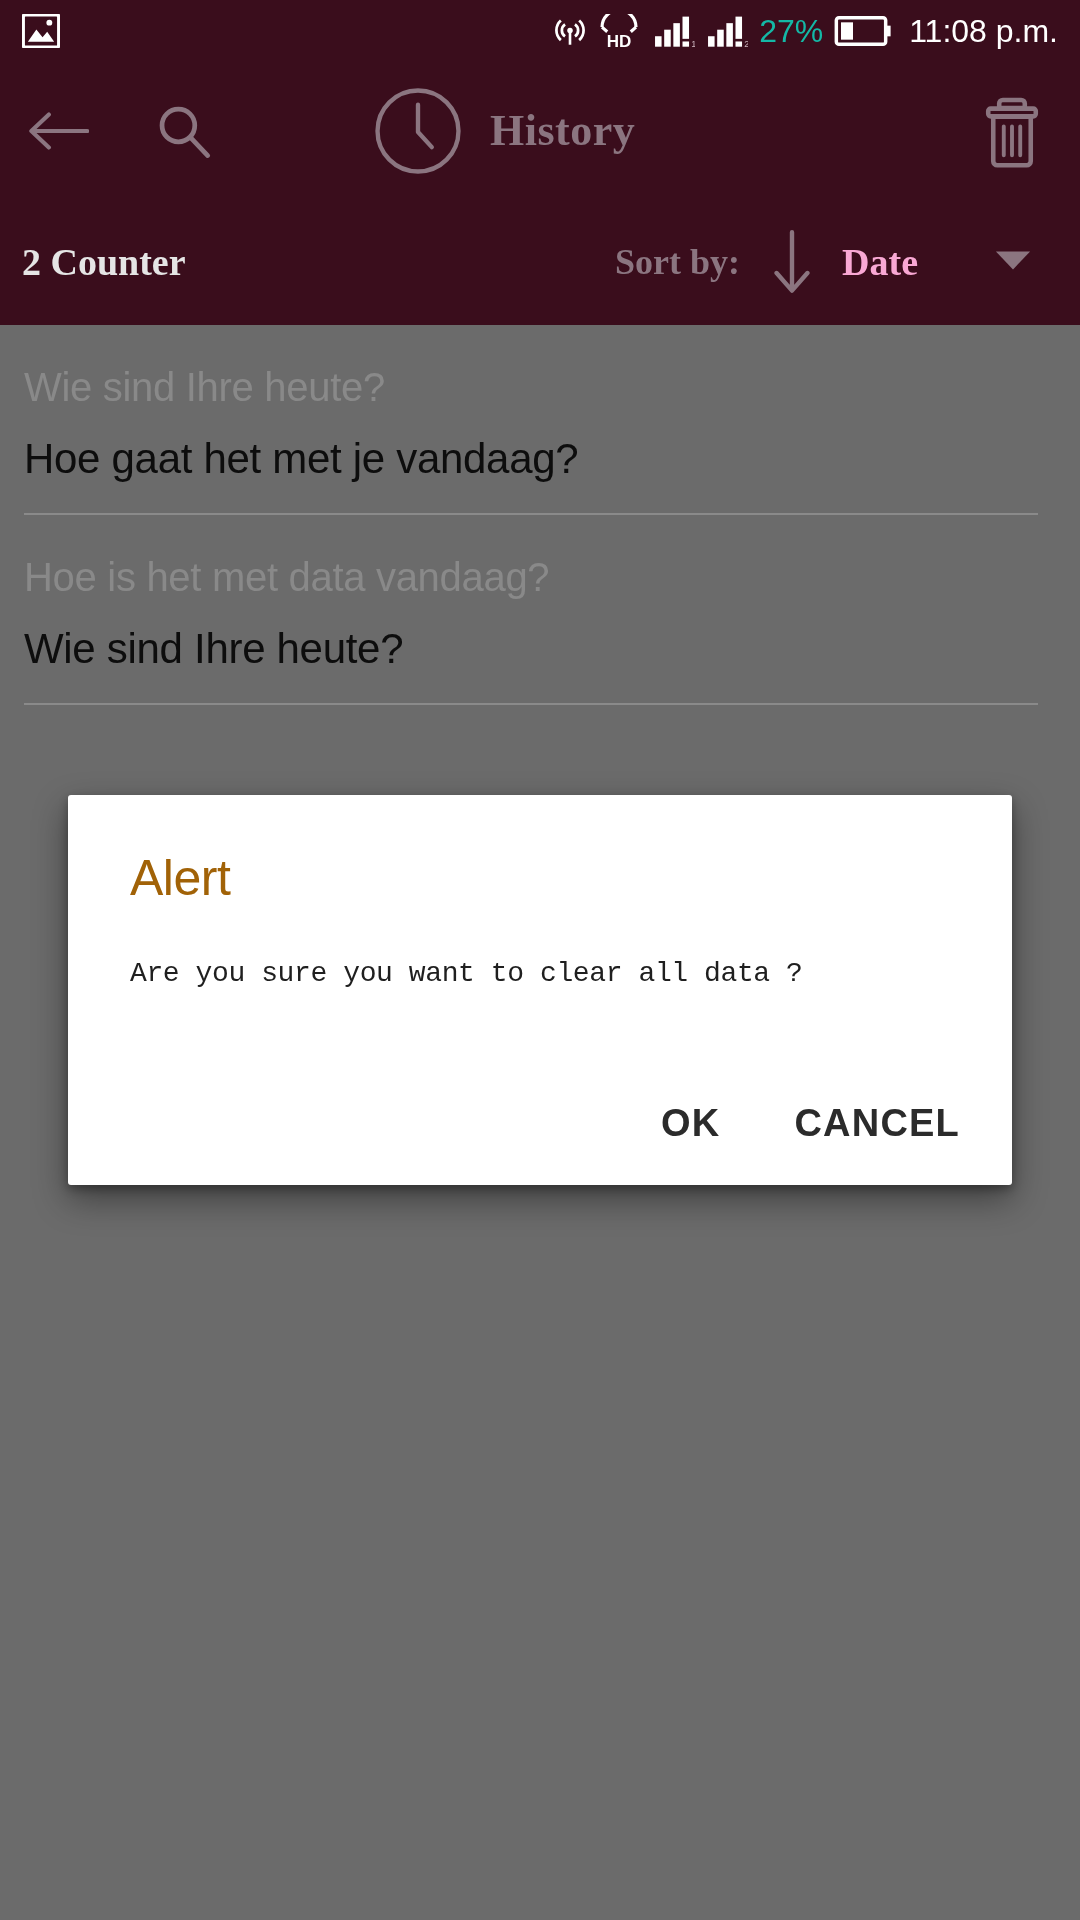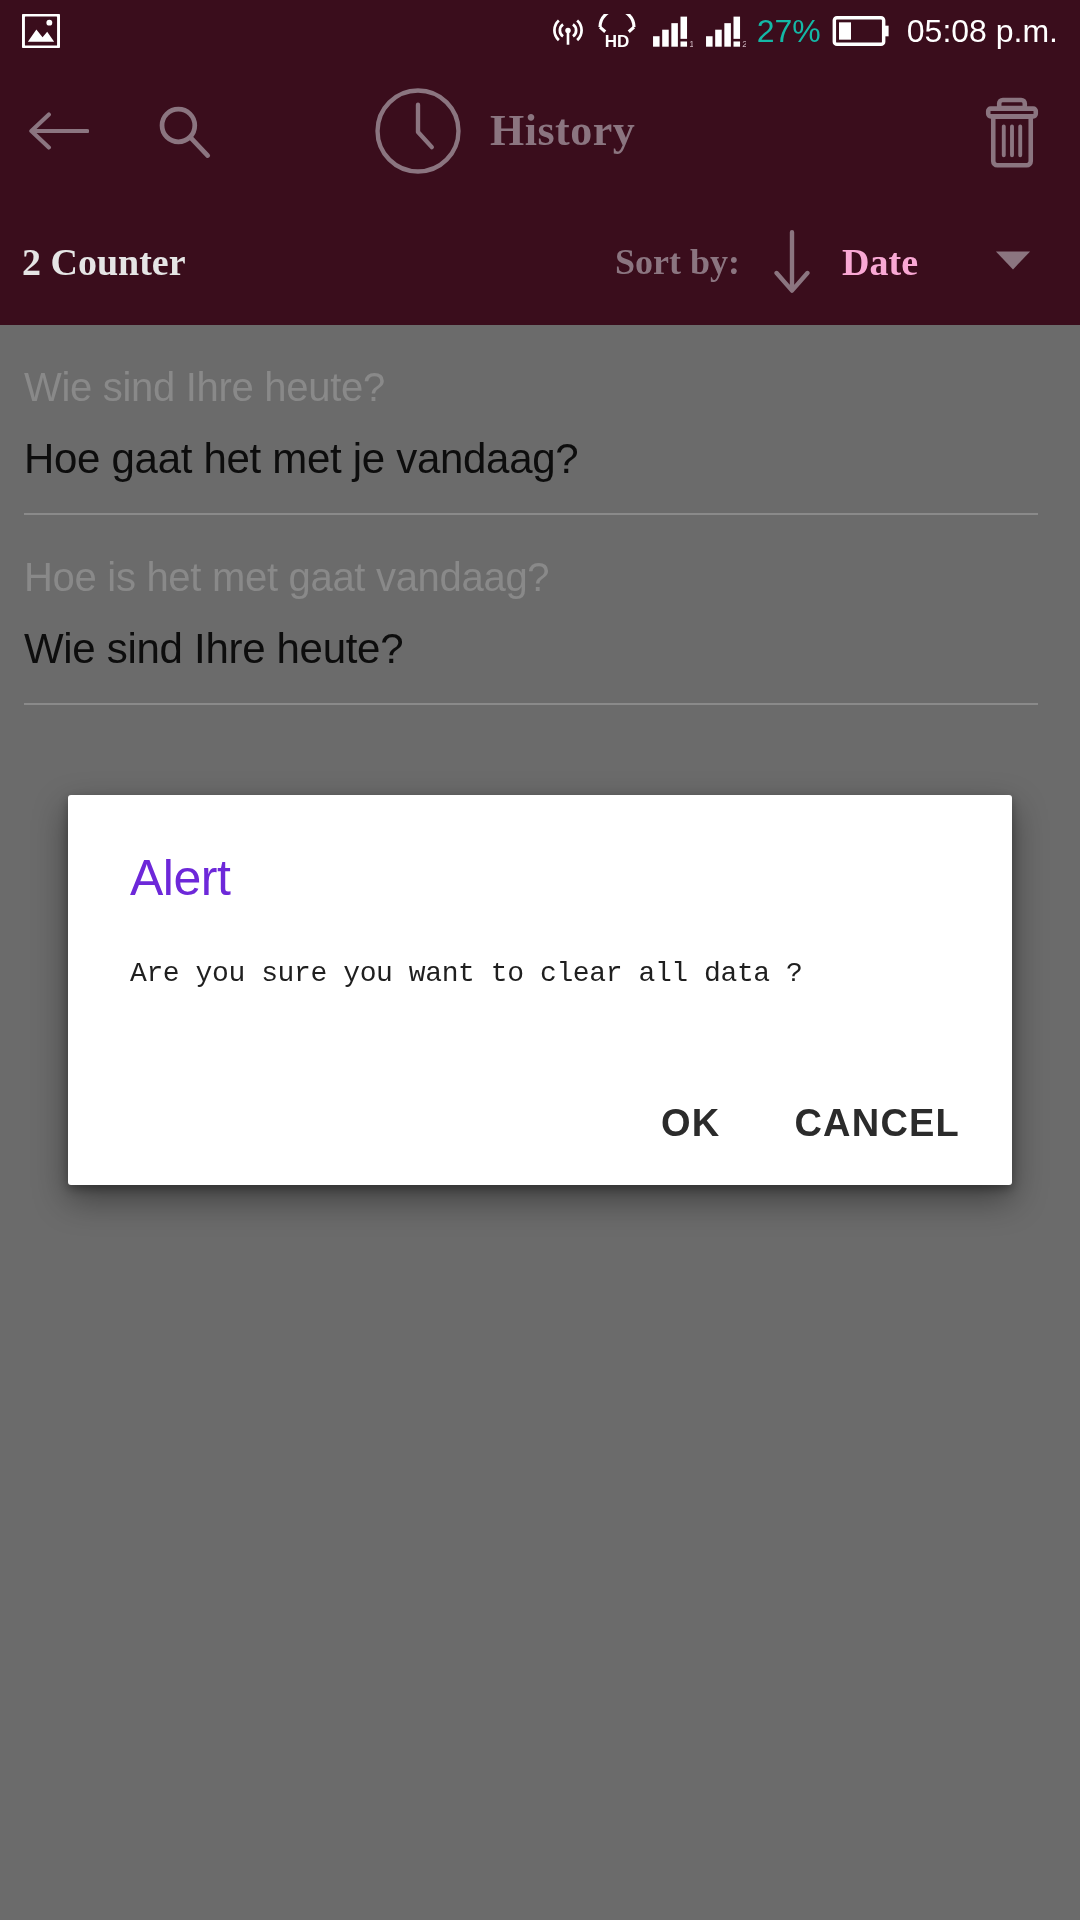--- a/index.html
+++ b/index.html
@@ -78,21 +78,21 @@
 
   
   .scrim { position:absolute; inset:0; background:transparent; }
   .dialog {
     position:absolute; left:68px; top:795px; width:944px; height:390px;
     background:#ffffff; border-radius:3px;
     box-shadow:0 14px 34px rgba(0,0,0,0.42), 0 4px 10px rgba(0,0,0,0.3);
   }
   .dlg-title {
     position:absolute; left:62px; top:58px;
-    color:#6d28d9; font-size:50px; line-height:1;
+    color:#a16207; font-size:50px; line-height:1;
     font-family:"Liberation Sans", sans-serif; letter-spacing:-0.5px;
   }
   .dlg-message {
     position:absolute; left:62px; top:165px;
     color:#1f1f1f; font-size:28px; line-height:1;
     font-family:Liberation Mono, monospace; letter-spacing:-0.4px;
   }
   .dlg-actions {
     position:absolute; right:26px; bottom:20px;
     display:flex; align-items:center;
@@ -159,21 +159,21 @@
         </svg>
       </span>
       <span class="sb-text">27%</span>
       <span class="sb-icon">
         <svg width="58" height="32" viewBox="0 0 42 24">
           <rect x="1" y="2" width="37" height="20" rx="2" fill="none" stroke="#ffffff" stroke-width="2.6"></rect>
           <rect x="4.5" y="5.5" width="9" height="13" fill="#ffffff"></rect>
           <rect x="38.5" y="8" width="3.2" height="8" fill="#ffffff"></rect>
         </svg>
       </span>
-      <span class="sb-time">05:08 p.m.</span>
+      <span class="sb-time">11:08 p.m.</span>
     </div>
   </div>
 
   <div class="appbar">
     <div class="appbar-btn ab-back">
       <svg width="62" height="44" viewBox="0 0 34 24">
         <path d="M33 12 H3 M12 3 L2.4 12 L12 21" fill="none" stroke="#8b7580" stroke-width="2.3" stroke-linecap="round" stroke-linejoin="round"></path>
       </svg>
     </div>
     <div class="appbar-btn ab-search">
@@ -221,21 +221,21 @@
 
   <div class="content">
 
     <div class="list-item">
       <div class="li-sub">Wie sind Ihre heute?</div>
       <div class="li-main">Hoe gaat het met je vandaag?</div>
       <div class="li-divider"></div>
     </div>
 
     <div class="list-item">
-      <div class="li-sub">Hoe is het met gaat vandaag?</div>
+      <div class="li-sub">Hoe is het met data vandaag?</div>
       <div class="li-main">Wie sind Ihre heute?</div>
       <div class="li-divider"></div>
     </div>
 
   </div>
 
   <div class="scrim"></div>
   <div class="dialog">
     <div class="dlg-title">Alert</div>
     <div class="dlg-message">Are you sure you want to clear all data ?</div>

